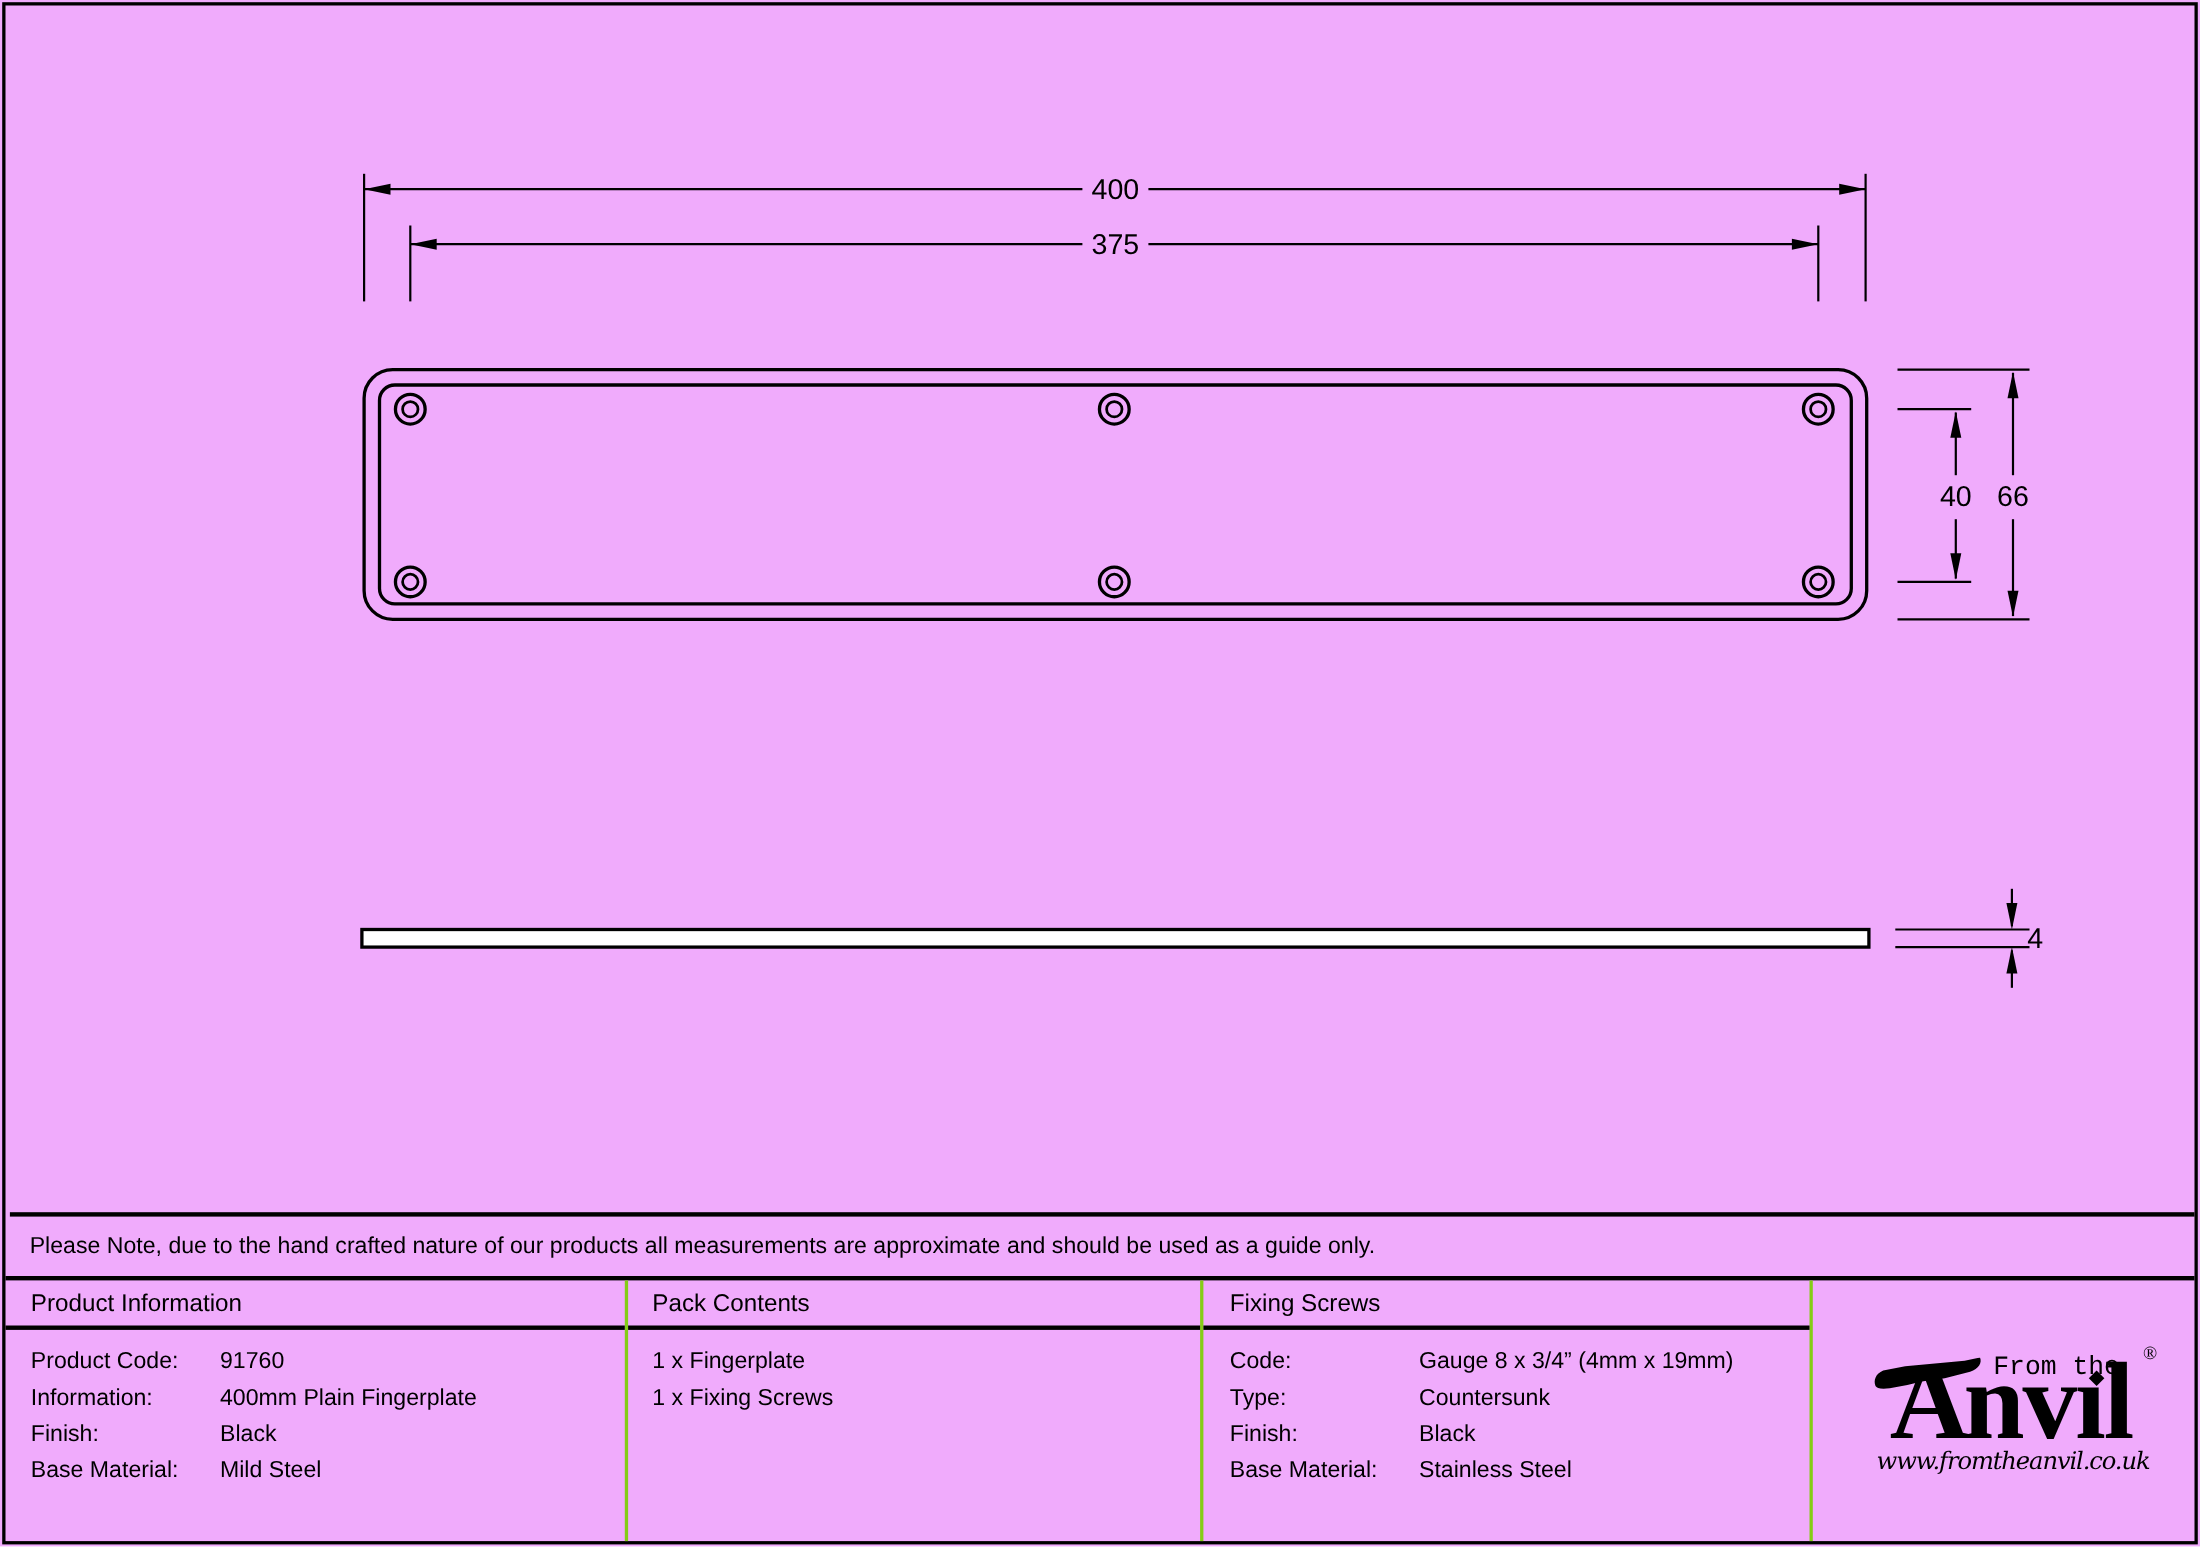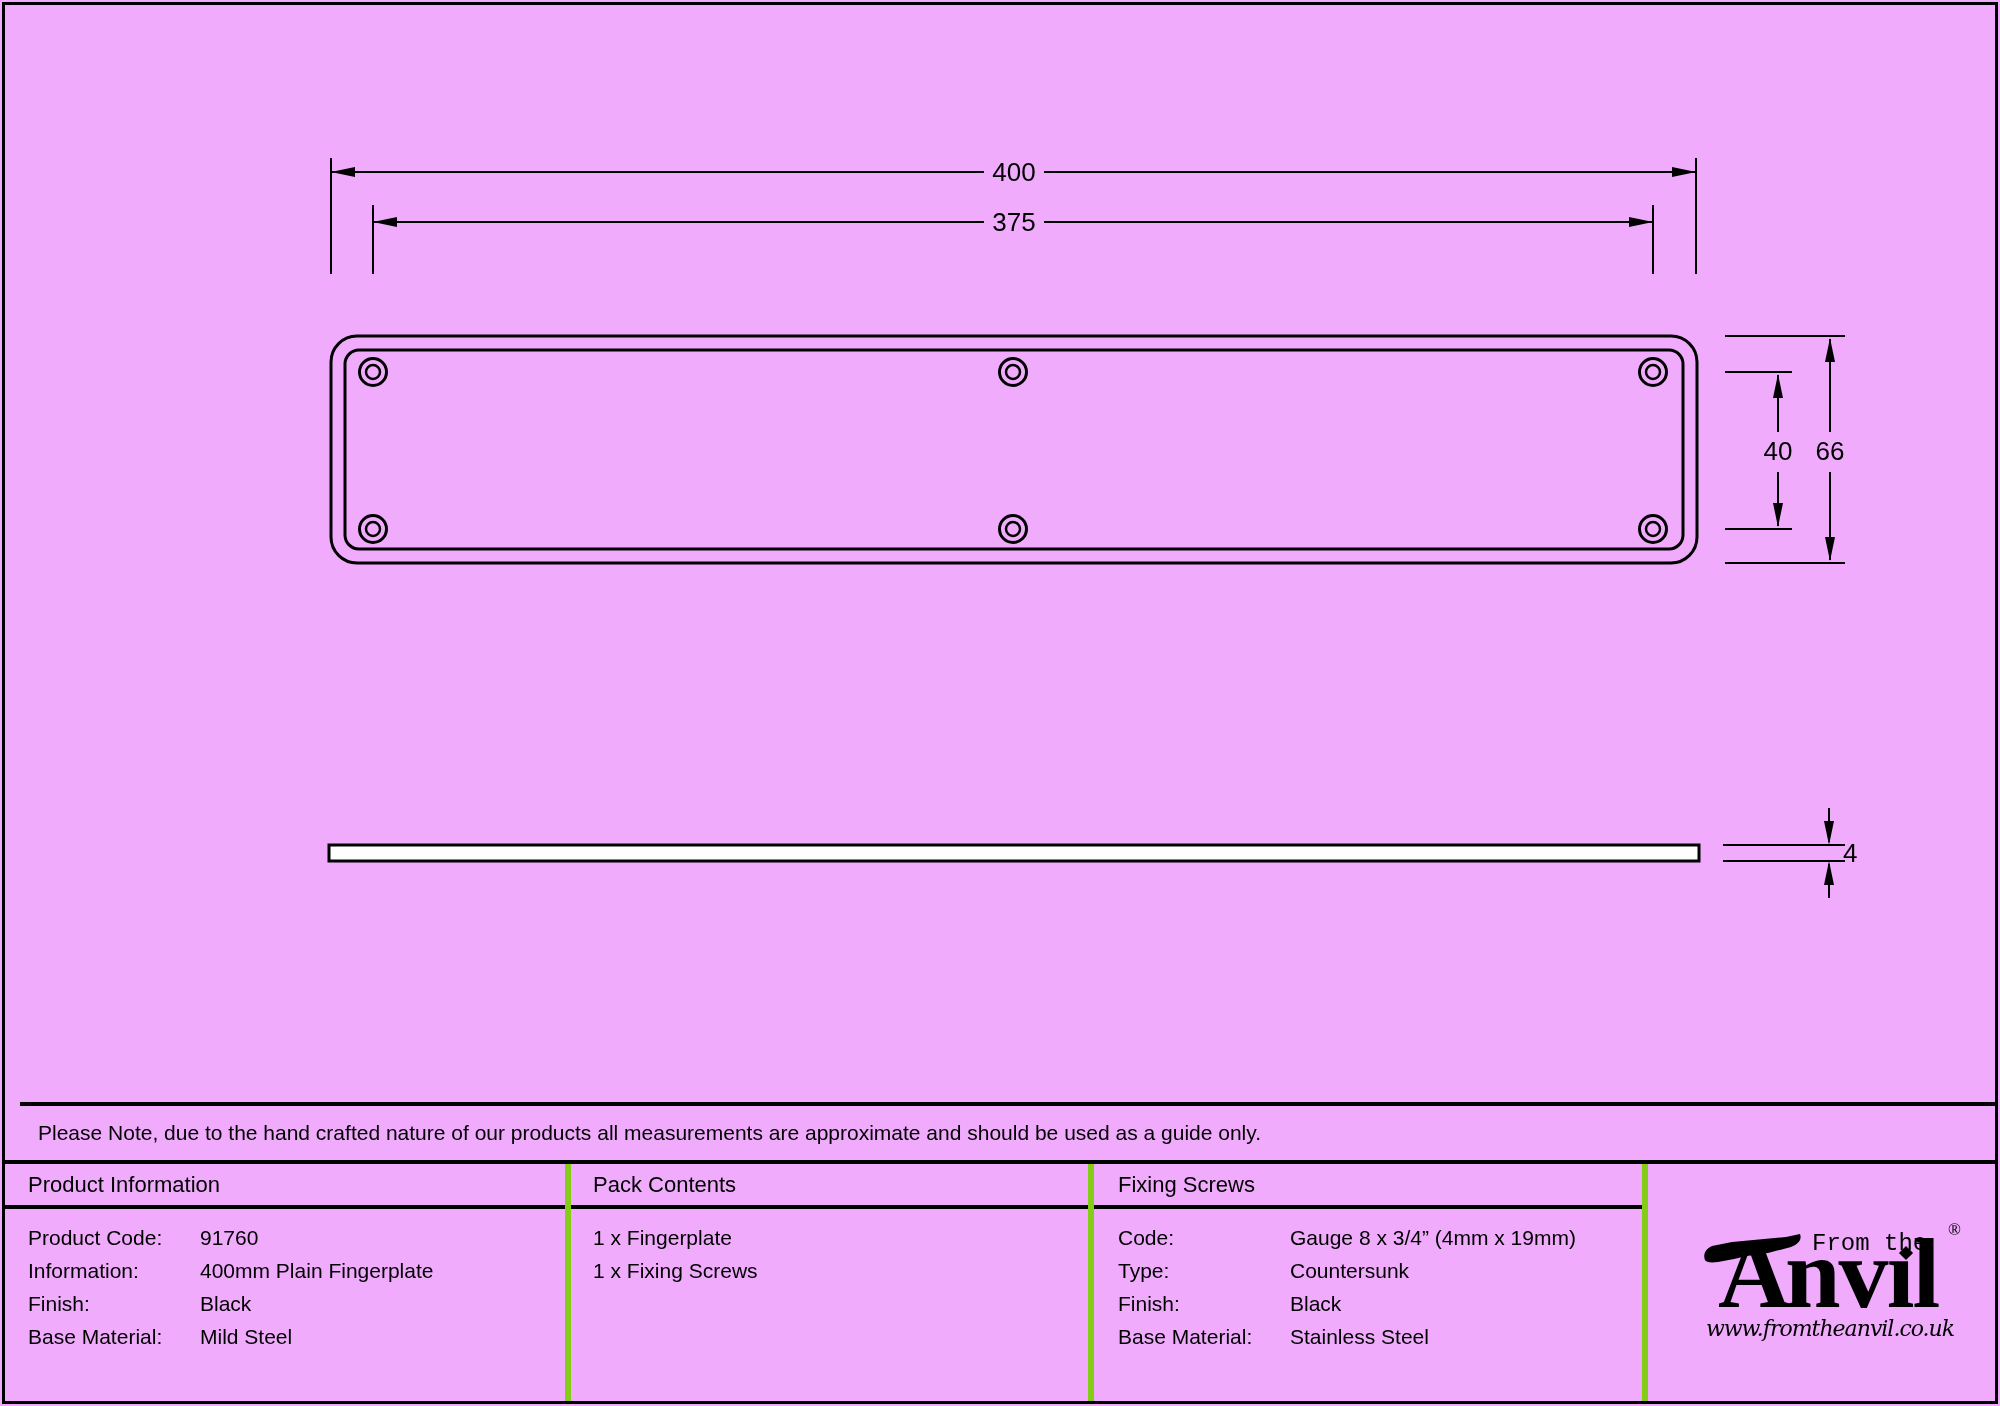--- a/index.html
+++ b/index.html
@@ -2,27 +2,27 @@
 <html><head>
 <meta charset="utf-8">
 <style>
   html,body{margin:0;padding:0;background:#fff;}
   .stage{position:relative;width:2000px;height:1406px;background:#f0abfc;
          font-family:"Liberation Sans",sans-serif;color:#000;overflow:hidden;}
   .page{position:absolute;inset:2px;border:3px solid #000;}
   .drawing{position:absolute;left:-5px;top:-5px;width:2000px;height:1100px;}
   .drawing text{font-family:"Liberation Sans",sans-serif;font-size:26px;fill:#000;}
 
-  .note-bar{position:absolute;left:15px;right:0;top:1097px;height:70px;border-top:4px solid #000;
+  .note-bar{position:absolute;left:4px;right:0;top:1097px;height:70px;border-top:4px solid #000;
             box-sizing:border-box;font-size:21px;}
   .note-bar span{position:absolute;left:18px;top:0;line-height:54px;}
 
   .info-table{position:absolute;left:0;right:0;top:1155px;bottom:0;border-top:4px solid #000;box-sizing:border-box;}
   .col{position:absolute;top:0;bottom:0;box-sizing:border-box;}
-  .col-sep{border-right:6px solid #84cc16;}
+  .col-sep{border-right:3px solid #84cc16;}
   .col1{left:0;width:566px;}
   .col2{left:566px;width:523px;}
   .col3{left:1089px;width:554px;}
   .col4{left:1643px;right:0;}
   .cell-header{height:41px;line-height:41px;border-bottom:4px solid #000;font-size:22px;}
   .col1 .cell-header,.col1 .cell-body{padding-left:23px;}
   .col2 .cell-header,.col2 .cell-body{padding-left:22px;}
   .col3 .cell-header,.col3 .cell-body{padding-left:24px;}
   .cell-body{padding-top:12px;font-size:21px;}
   .kv{display:flex;height:33px;line-height:33px;}

